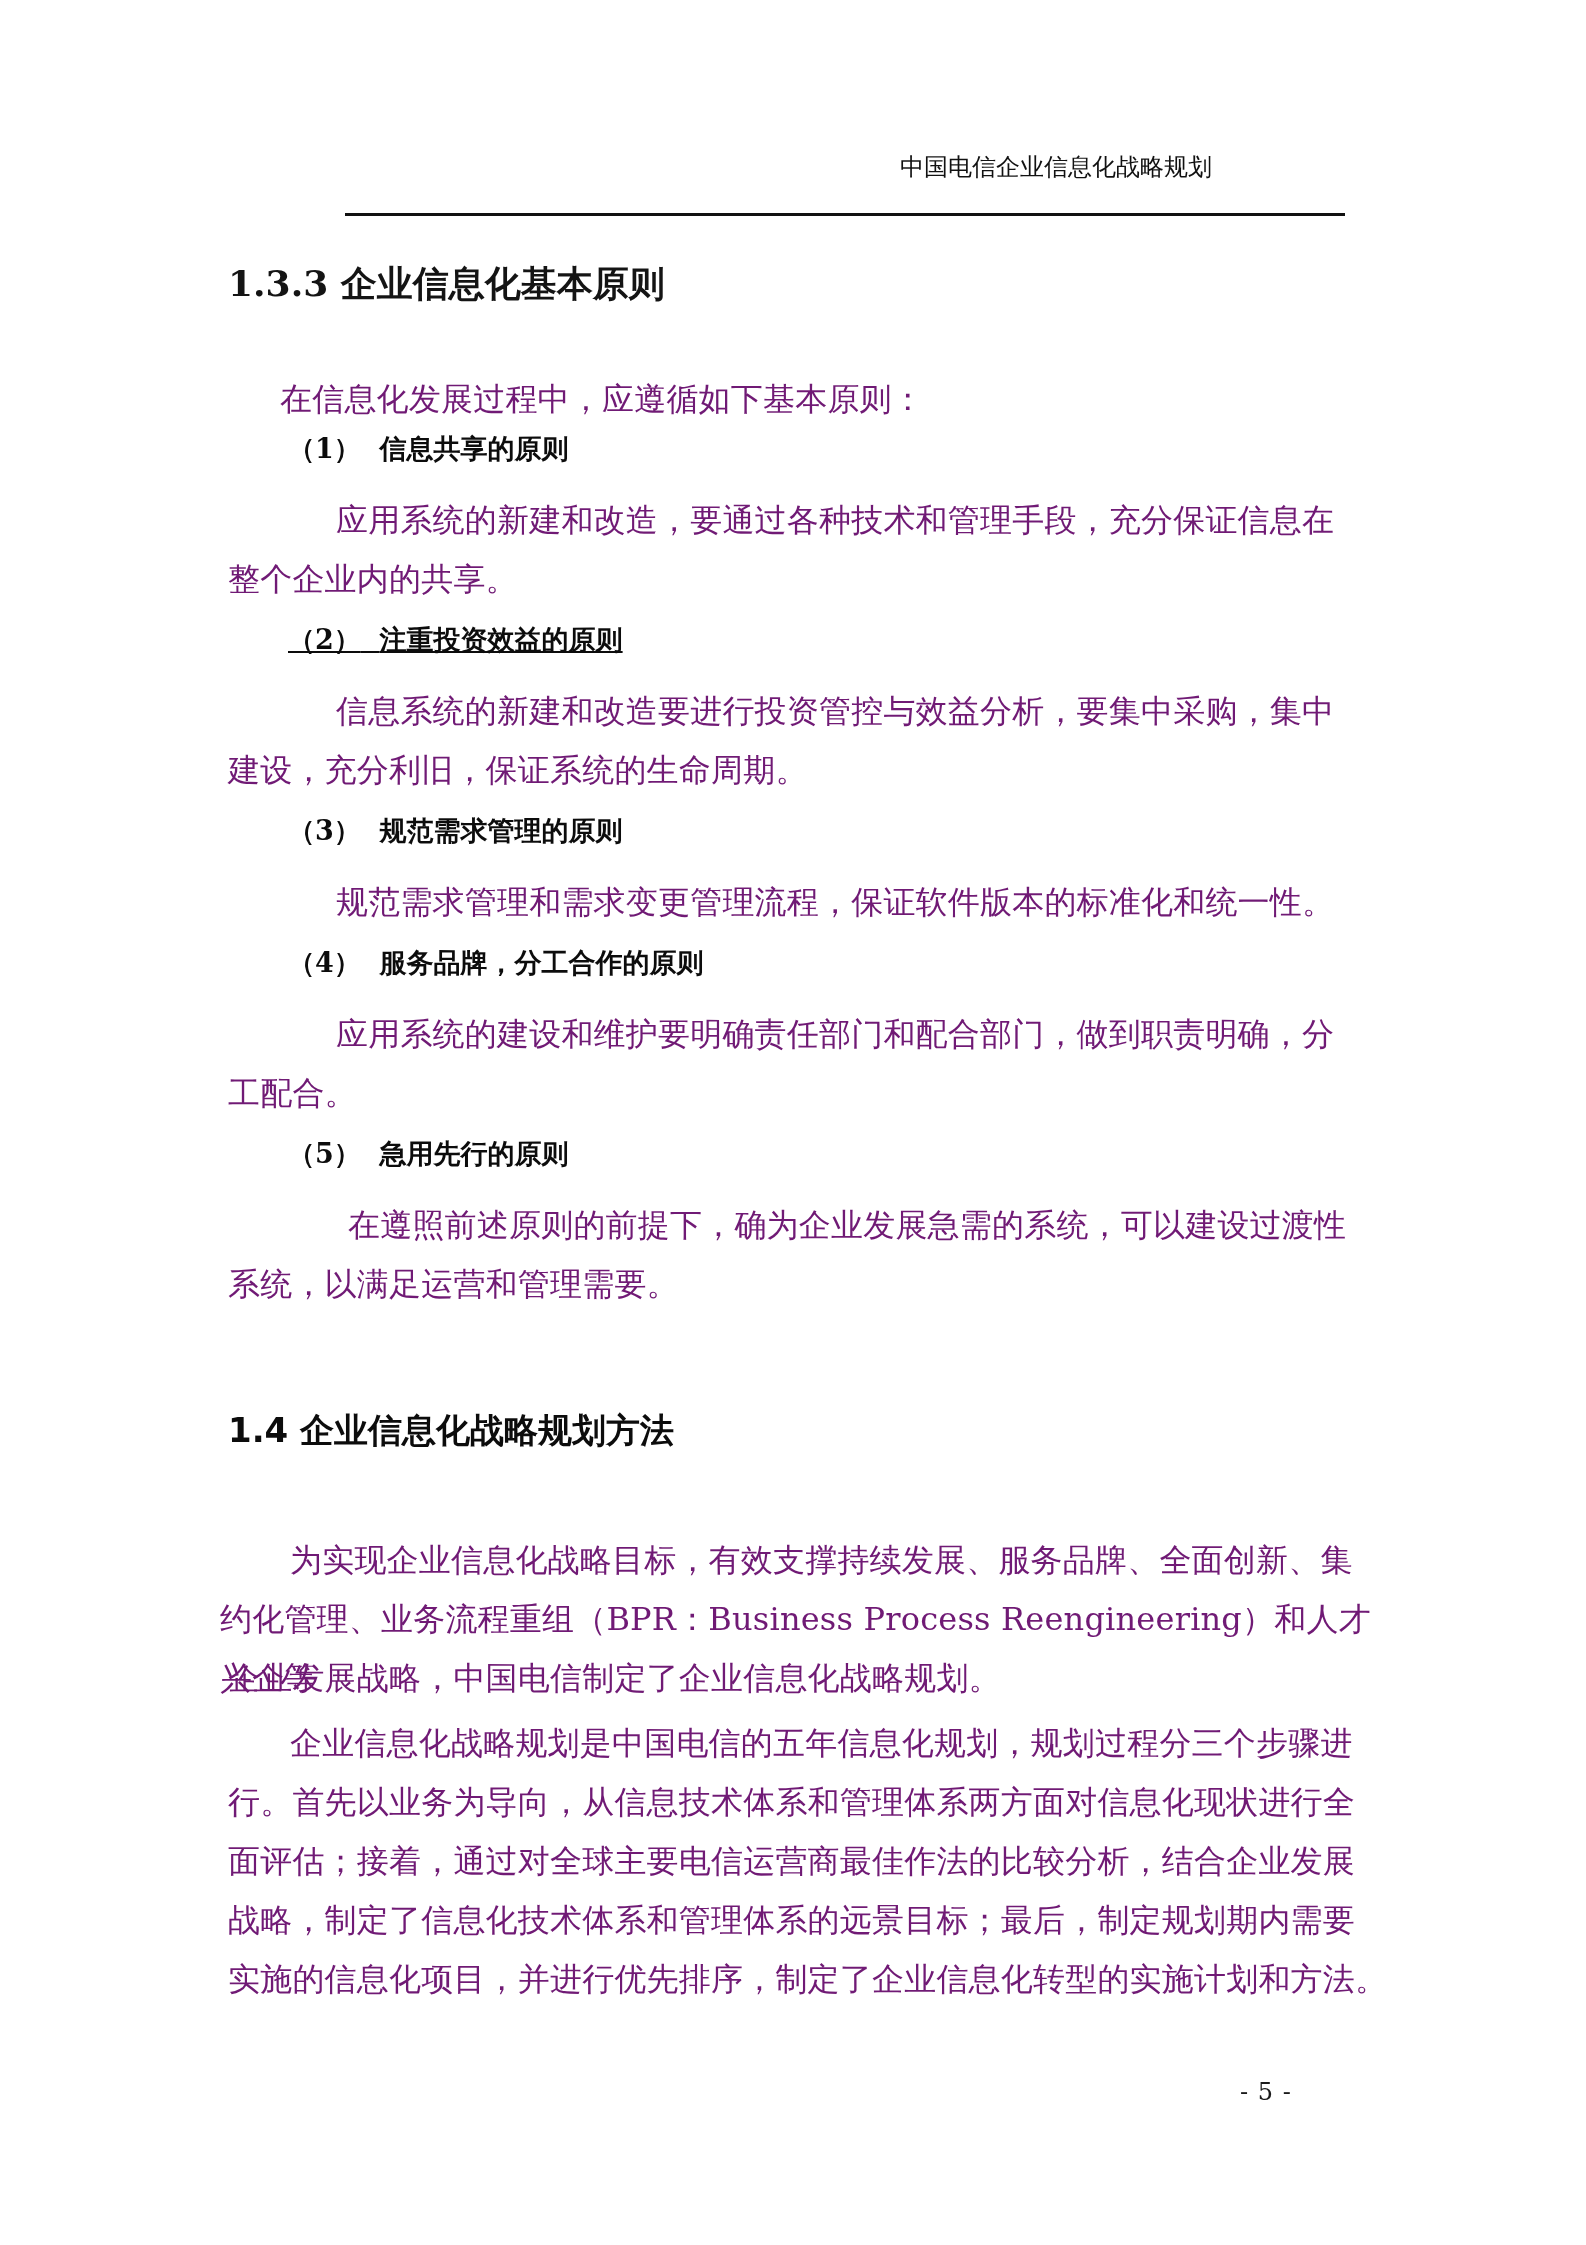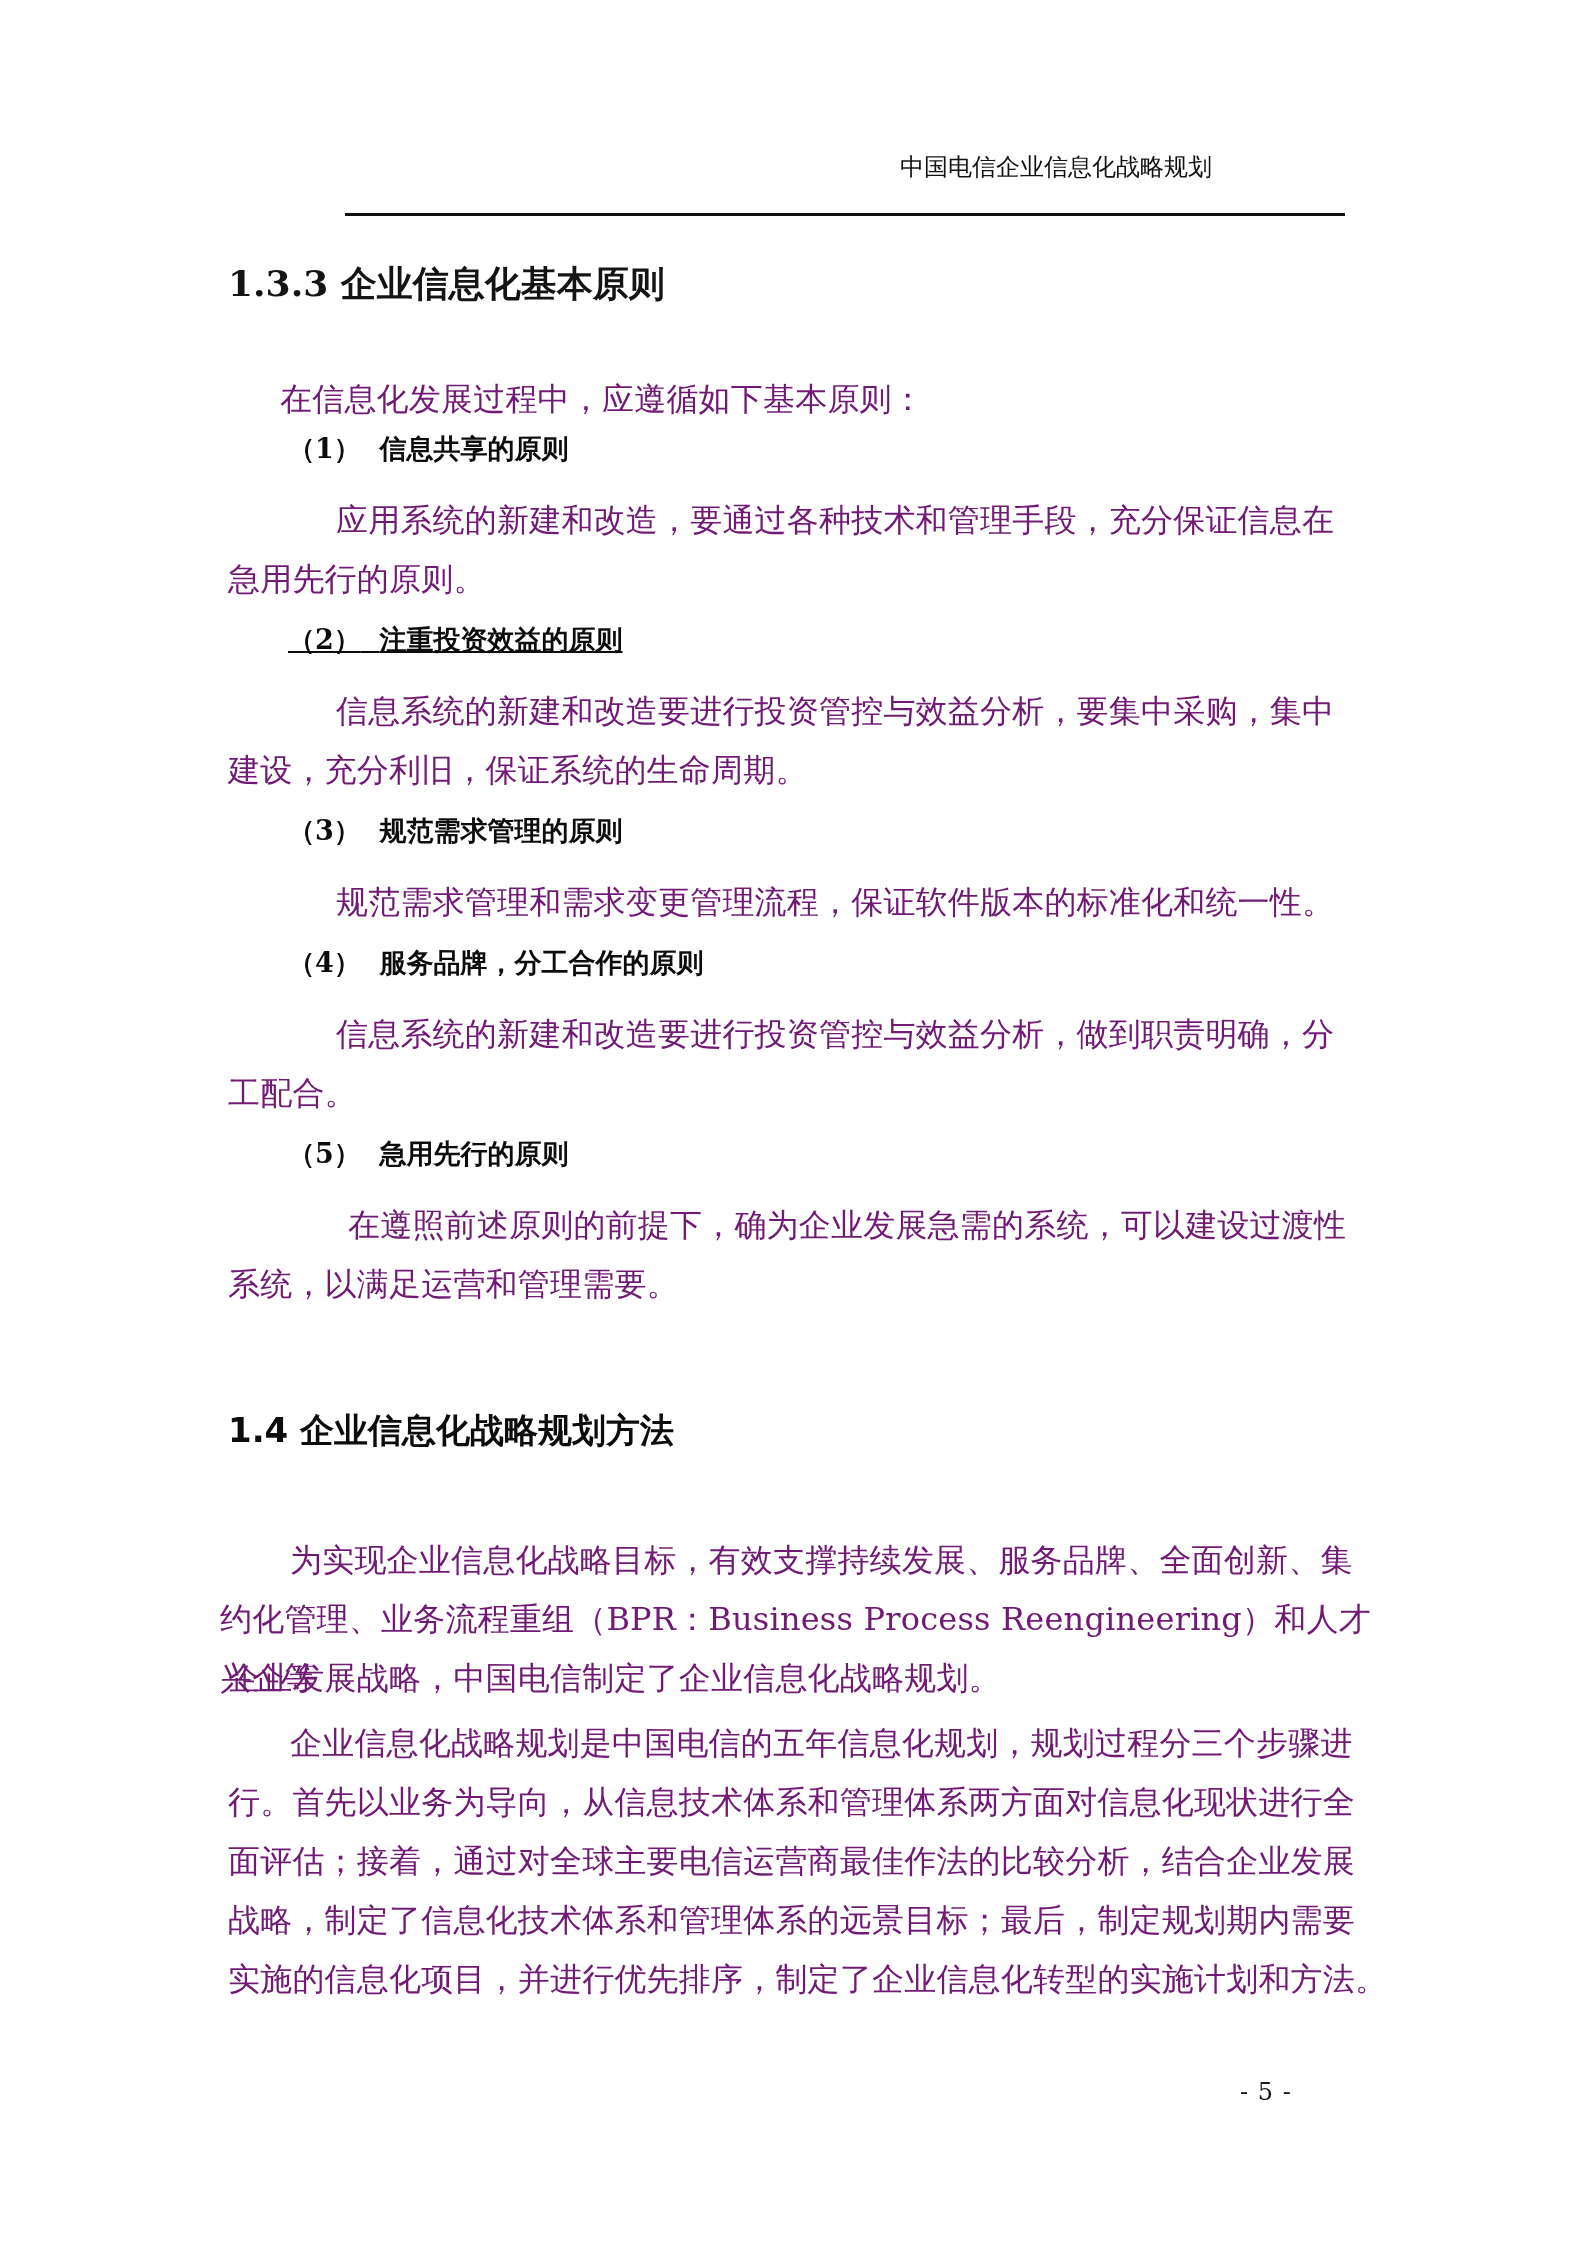--- a/index.html
+++ b/index.html
@@ -164,37 +164,37 @@
     <div class="h3" style="left:228px; top:265px;">
       <span class="num">1.3.3</span><span>&nbsp;</span><span>企业信息化基本原则</span>
     </div>
 
     <div class="para" style="left:280px; top:370px; width:1100px;">在信息化发展过程中，应遵循如下基本原则：</div>
 
     <div class="listhead" style="left:288px; top:435px;">
       <span class="lnum">（1）</span><span>&nbsp;&nbsp;</span><span>信息共享的原则</span>
     </div>
     <div class="para" style="left:336px; top:491px; width:1060px;">应用系统的新建和改造，要通过各种技术和管理手段，充分保证信息在</div>
-    <div class="para" style="left:228px; top:550px; width:1160px;">急用先行的原则。</div>
+    <div class="para" style="left:228px; top:550px; width:1160px;">整个企业内的共享。</div>
 
     <div class="listhead" style="left:288px; top:626px;text-decoration:underline;">
       <span class="lnum">（2）</span><span>&nbsp;&nbsp;</span><span>注重投资效益的原则</span>
     </div>
     <div class="para" style="left:336px; top:682px; width:1060px;">信息系统的新建和改造要进行投资管控与效益分析，要集中采购，集中</div>
     <div class="para" style="left:228px; top:741px; width:1160px;">建设，充分利旧，保证系统的生命周期。</div>
 
     <div class="listhead" style="left:288px; top:817px;">
       <span class="lnum">（3）</span><span>&nbsp;&nbsp;</span><span>规范需求管理的原则</span>
     </div>
     <div class="para" style="left:336px; top:873px; width:1080px;">规范需求管理和需求变更管理流程，保证软件版本的标准化和统一性。</div>
 
     <div class="listhead" style="left:288px; top:949px;">
       <span class="lnum">（4）</span><span>&nbsp;&nbsp;</span><span>服务品牌，分工合作的原则</span>
     </div>
-    <div class="para" style="left:336px; top:1005px; width:1060px;">信息系统的新建和改造要进行投资管控与效益分析，做到职责明确，分</div>
+    <div class="para" style="left:336px; top:1005px; width:1060px;">应用系统的建设和维护要明确责任部门和配合部门，做到职责明确，分</div>
     <div class="para" style="left:228px; top:1064px; width:1160px;">工配合。</div>
 
     <div class="listhead" style="left:288px; top:1140px;">
       <span class="lnum">（5）</span><span>&nbsp;&nbsp;</span><span>急用先行的原则</span>
     </div>
     <div class="para" style="left:348px; top:1196px; width:1060px;">在遵照前述原则的前提下，确为企业发展急需的系统，可以建设过渡性</div>
     <div class="para" style="left:228px; top:1255px; width:1160px;">系统，以满足运营和管理需要。</div>
 
     <div class="h2" style="left:228px; top:1413px;">
       <span>1.4</span><span>&nbsp;</span><span>企业信息化战略规划方法</span>

